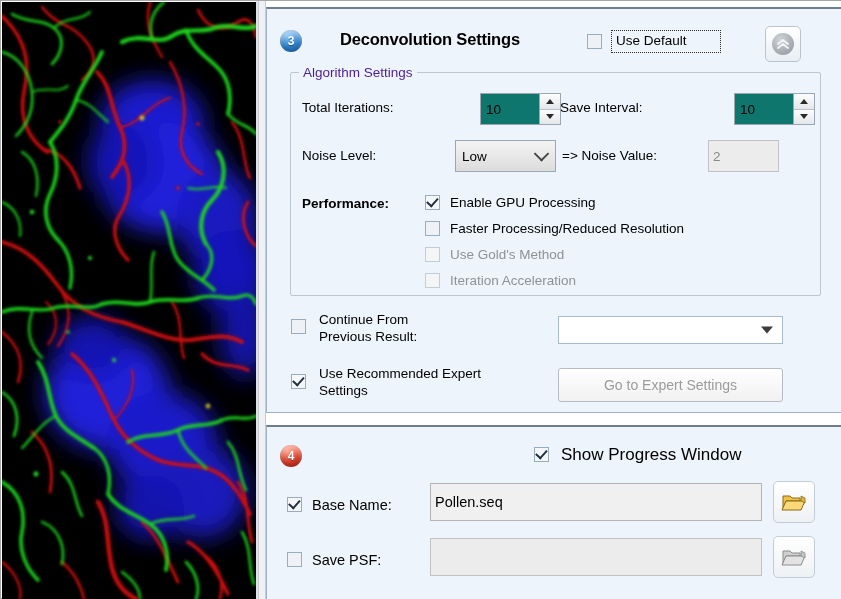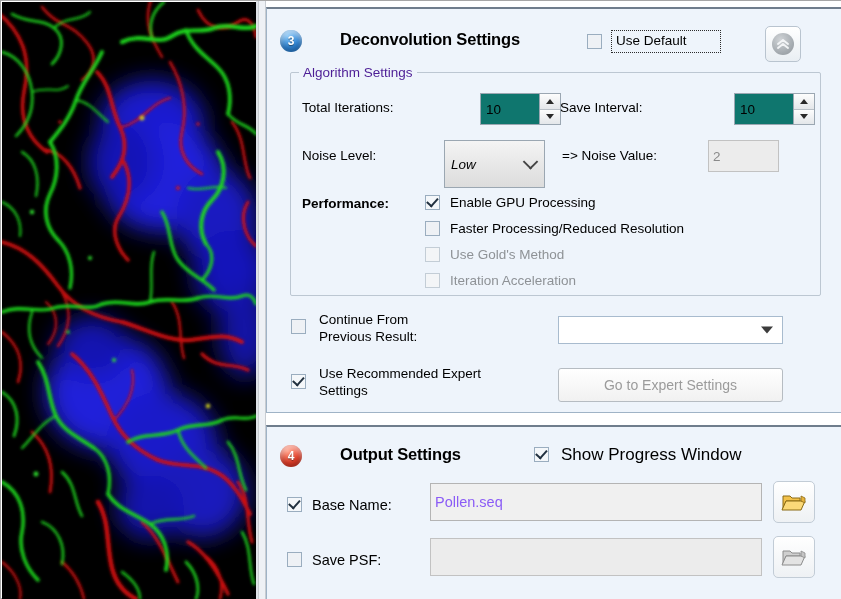--- a/index.html
+++ b/index.html
@@ -76,21 +76,21 @@
     white-space:nowrap;
   }
 
   .lbl{position:absolute;white-space:nowrap;font-size:13.5px;color:#000;line-height:16px;}
   .lbl.dim{color:#8e9296;}
 
   
   .tbox{
     position:absolute;box-sizing:border-box;
     border:1px solid #9ba7b2;background:#fff;
-    font-family:"Liberation Sans",sans-serif;font-size:13.5px;color:#8b5cf6;
+    font-family:"Liberation Sans",sans-serif;font-size:13.5px;color:#000000;
     padding:1px 4px;line-height:normal;
     display:flex;align-items:center;
   }
   .tbox.readonly{background:#ececec;color:#8a8a8a;border-color:#c2c2c2;}
   .tbox.flat{background:#f0f0f0;border:1px solid #b4b4b4;}
 
   
   .spin-wrap{position:absolute;box-sizing:border-box;border:1px solid #9ba7b2;background:#0f766e;display:flex;margin-left:36px;}
   .spin-wrap .val{flex:1;display:flex;align-items:center;padding-left:5px;font-size:13.5px;}
   .spin-btns{width:20px;display:flex;flex-direction:column;border-left:1px solid #9ba7b2;}
@@ -323,21 +323,21 @@
           <div>
               <span class="tri-up"></span>
             </div>
           <div>
               <span class="tri-dn"></span>
             </div>
         </div>
       </div>
 
       <div class="lbl" style="left:35px;top:139px;">Noise Level:</div>
-      <div class="combo" style="left:177px;top:131px;width:101px;height:48px;font-style:italic;">
+      <div class="combo" style="left:188px;top:131px;width:101px;height:32px;">
         <span>Low</span>
         <span class="chev"></span>
       </div>
 
       <div class="lbl" style="left:295px;top:139px;">=&gt; Noise Value:</div>
       <div class="tbox readonly" style="left:441px;top:131px;width:71px;height:32px;">
         <span>2</span>
       </div>
 
       <div class="lbl" style="left:35px;top:187px;font-weight:bold;">Performance:</div>
@@ -369,21 +369,20 @@
       </div>
       <div class="lbl" style="left:52px;top:357px;">Use Recommended Expert</div>
       <div class="lbl" style="left:52px;top:374px;">Settings</div>
       <div class="btn" style="left:291px;top:359px;width:225px;height:34px;">Go to Expert Settings</div>
     </div>
 
     <div class="panel" id="panel-output">
 
       <div class="badge red" style="left:13px;top:18px;">4</div>
 
-      <div class="panel-title" style="left:73px;top:18px;">Output Settings</div>
 
       <div class="cb on" style="left:267px;top:20px;">
         <span class="tick"></span>
       </div>
       <div class="lbl" style="left:294px;top:20px;font-size:17px;">Show Progress Window</div>
 
       <div class="cb on" style="left:20px;top:70px;">
         <span class="tick"></span>
       </div>
       <div class="lbl" style="left:45px;top:70px;font-size:14.5px;">Base Name:</div>

